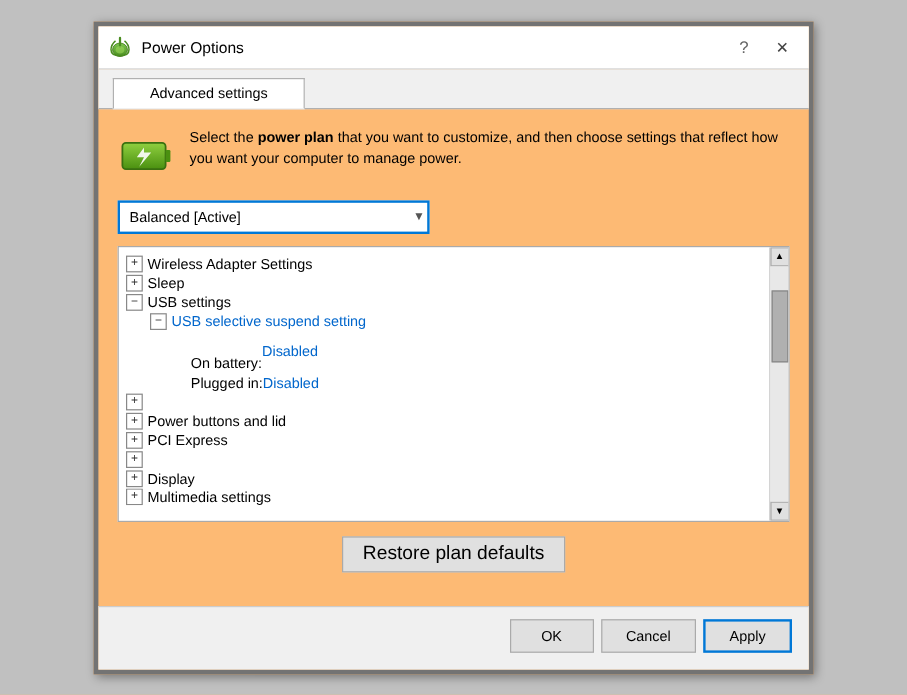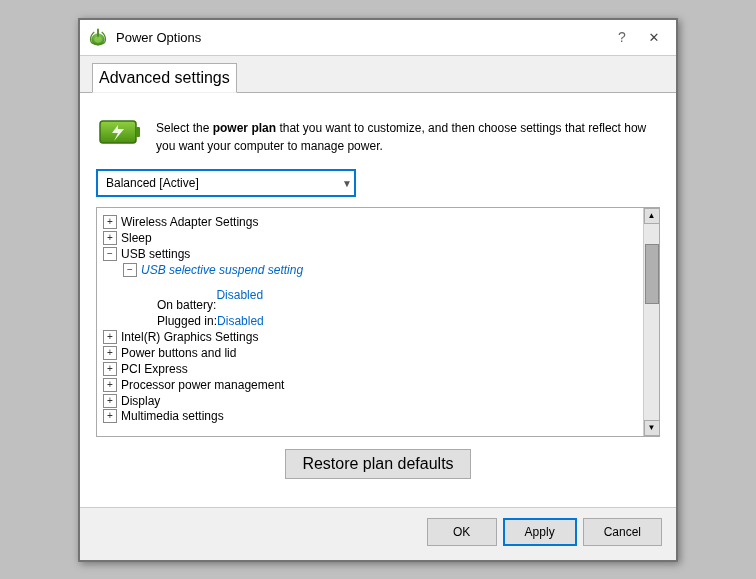--- a/index.html
+++ b/index.html
@@ -8,22 +8,22 @@
       display: flex;
       justify-content: center;
       align-items: center;
       width: 756px;
       height: 579px;
       font-family: 'Segoe UI', Tahoma, sans-serif;
       font-size: 12px;
     }
     .window {
       width: 600px;
-      background: #ffffff;
-      border: 2px solid #737373;
+      background: #fdba74;
+      border: 4px solid #737373;
       box-shadow: 2px 2px 8px rgba(0,0,0,0.4);
     }
     .title-bar {
       background: #ffffff;
       display: flex;
       align-items: center;
       padding: 6px 8px;
       border-bottom: 1px solid #ccc;
       height: 36px;
     }
@@ -57,35 +57,35 @@
       justify-content: center;
     }
     .title-btn-help { color: #666; font-size: 14px; }
     .tab-bar {
       background: #f0f0f0;
       padding: 6px 0 0 12px;
       border-bottom: 1px solid #b0b0b0;
     }
     .tab {
       display: inline-block;
-      padding: 5px 6px;
+      padding: 5px 30px;
       background: #ffffff;
       border: 1px solid #b0b0b0;
       border-bottom: 1px solid #f0f0f0;
-      font-size: 16px;
+      font-size: 12px;
       cursor: pointer;
       position: relative;
       bottom: -1px;
     }
     .content {
       padding: 14px 16px;
     }
     .description-area {
       display: flex;
-      align-items: flex-end;
+      align-items: flex-start;
       gap: 12px;
       margin-bottom: 14px;
     }
     .power-icon {
       width: 48px;
       height: 48px;
       flex-shrink: 0;
     }
     .description-text {
       font-size: 12px;
@@ -194,21 +194,21 @@
       border: 1px solid #888;
       display: inline-flex;
       align-items: center;
       justify-content: center;
       font-size: 10px;
       margin-right: 4px;
       background: white;
       flex-shrink: 0;
       color: #333;
     }
-    .link-text { color: #0066cc; font-style: italic; }
+    .link-text { color: #0066cc; }
     .restore-btn {
       display: block;
       margin: 0 auto 14px auto;
       padding: 5px 16px;
       background: #e0e0e0;
       border: 1px solid #aaa;
       font-size: 16px;
       cursor: pointer;
     }
     .footer {
@@ -333,39 +333,37 @@
 
         <div class="tree-item">
           <span class="indent" style="width:60px"></span>
           <span class="plugged">Plugged in: </span>
           <span class="disabled-val">Disabled</span>
         </div>
 
         <div class="tree-item">
           <span class="indent" style="width:6px"></span>
           <span class="expand-icon">+</span>
-          <span>Intel(R) Graphics Settings</span>
         </div>
 
         <div class="tree-item">
           <span class="indent" style="width:6px"></span>
           <span class="expand-icon">+</span>
           <span>Power buttons and lid</span>
         </div>
 
         <div class="tree-item">
           <span class="indent" style="width:6px"></span>
           <span class="expand-icon">+</span>
           <span>PCI Express</span>
         </div>
 
         <div class="tree-item">
           <span class="indent" style="width:6px"></span>
           <span class="expand-icon">+</span>
-          <span>Processor power management</span>
         </div>
 
         <div class="tree-item">
           <span class="indent" style="width:6px"></span>
           <span class="expand-icon">+</span>
           <span>Display</span>
         </div>
 
         <div class="tree-item" style="overflow:hidden; height:14px;">
           <span class="indent" style="width:6px"></span>
@@ -384,16 +382,16 @@
       </div>
     </div>
 
     <div style="text-align:center; margin-bottom: 10px;">
       <button class="restore-btn">Restore plan defaults</button>
     </div>
   </div>
 
   <div class="footer">
     <button class="footer-btn">OK</button>
+    <button class="footer-btn">Cancel</button>
     <button class="footer-btn apply">Apply</button>
-    <button class="footer-btn">Cancel</button>
   </div>
 </div>
 
 </body></html>

